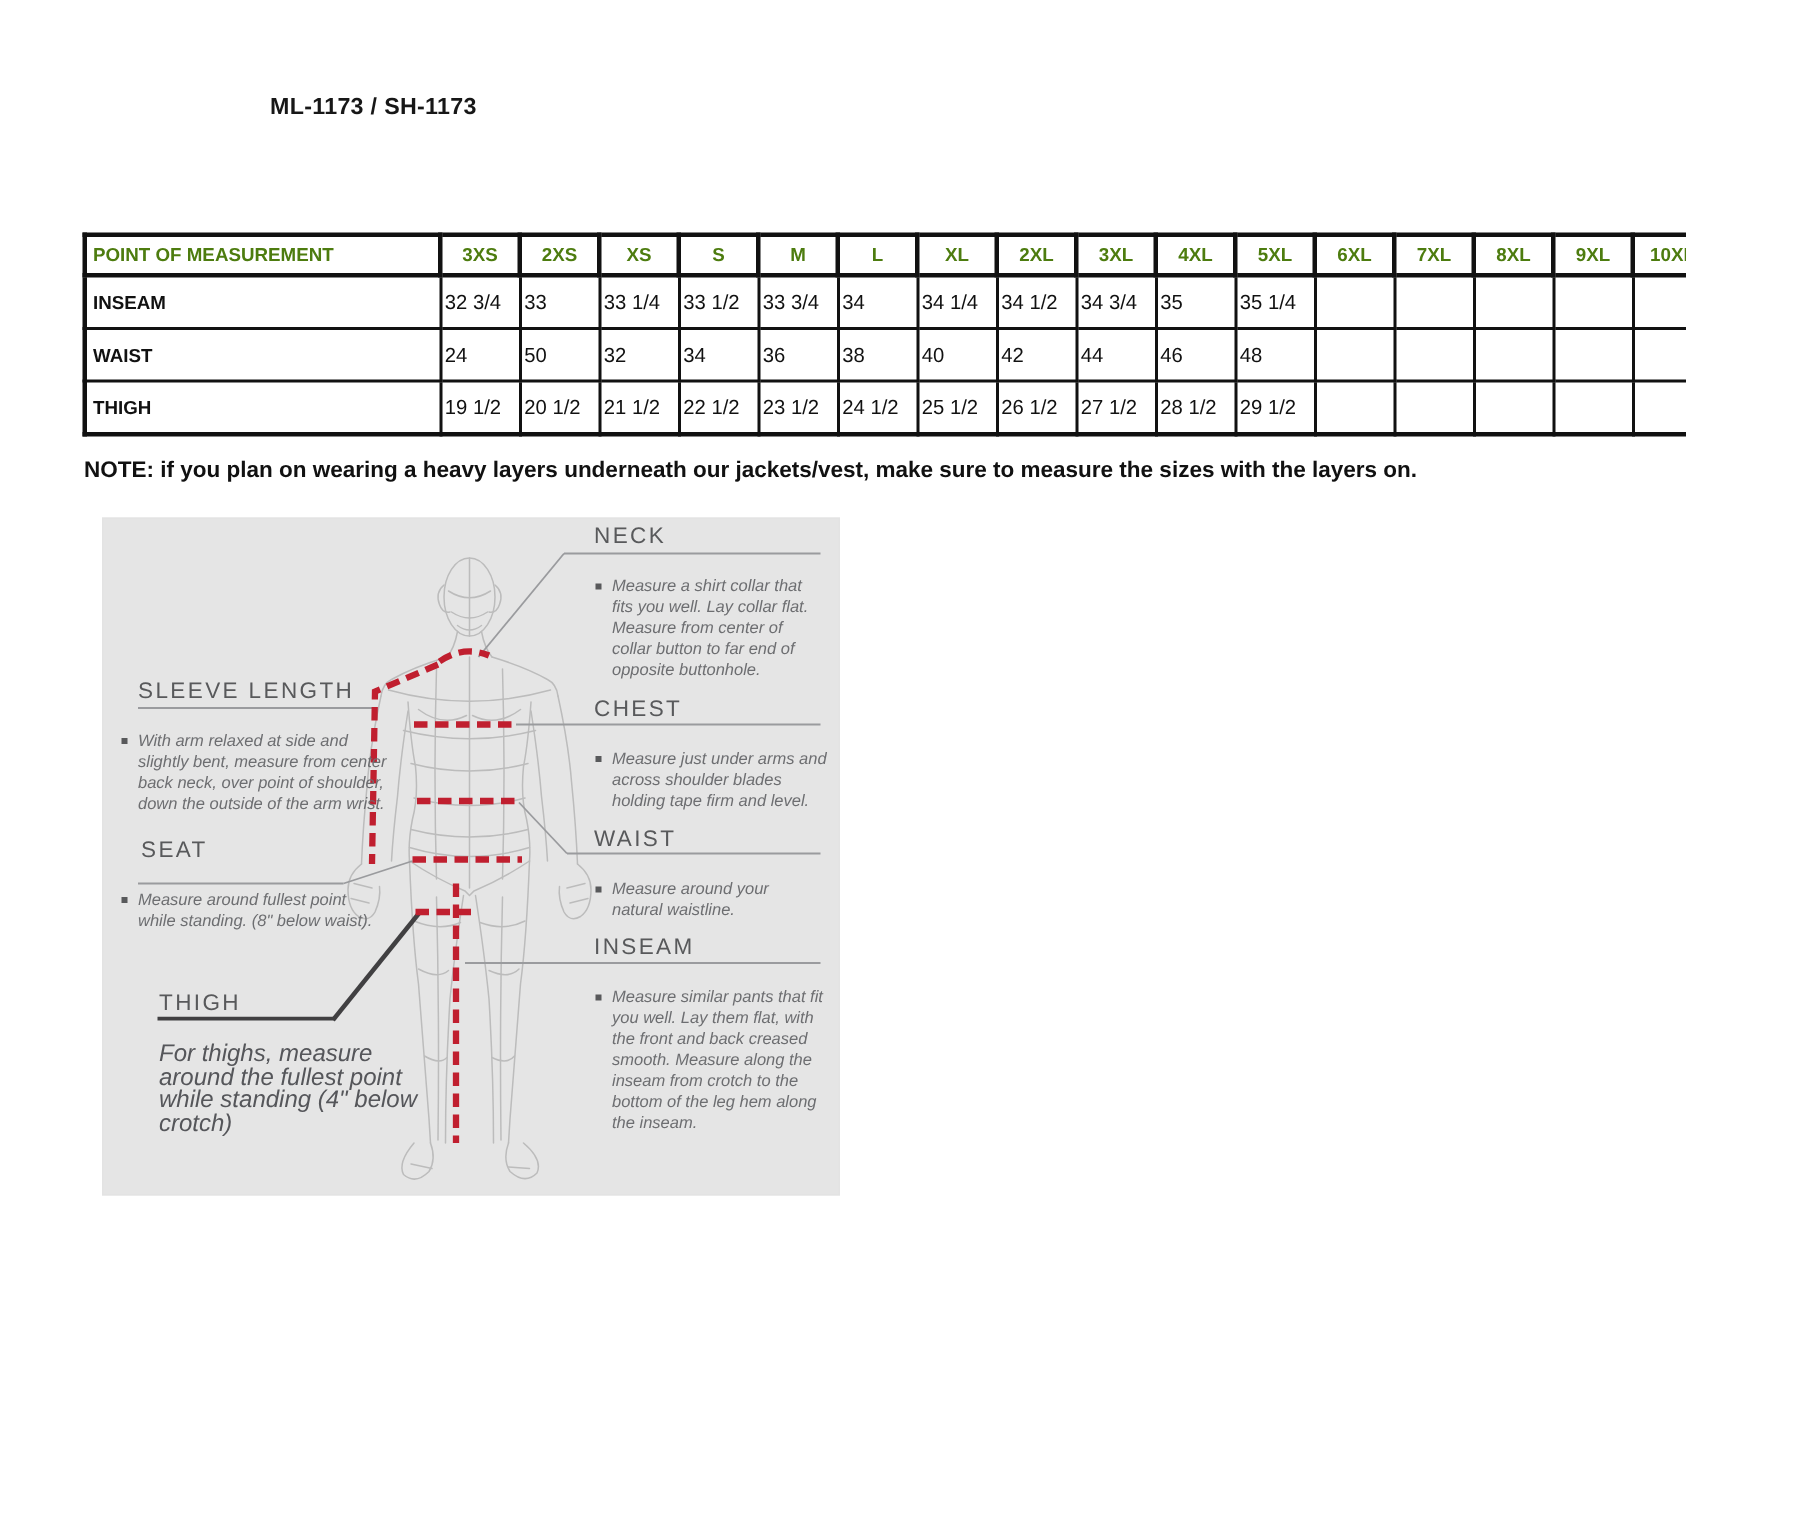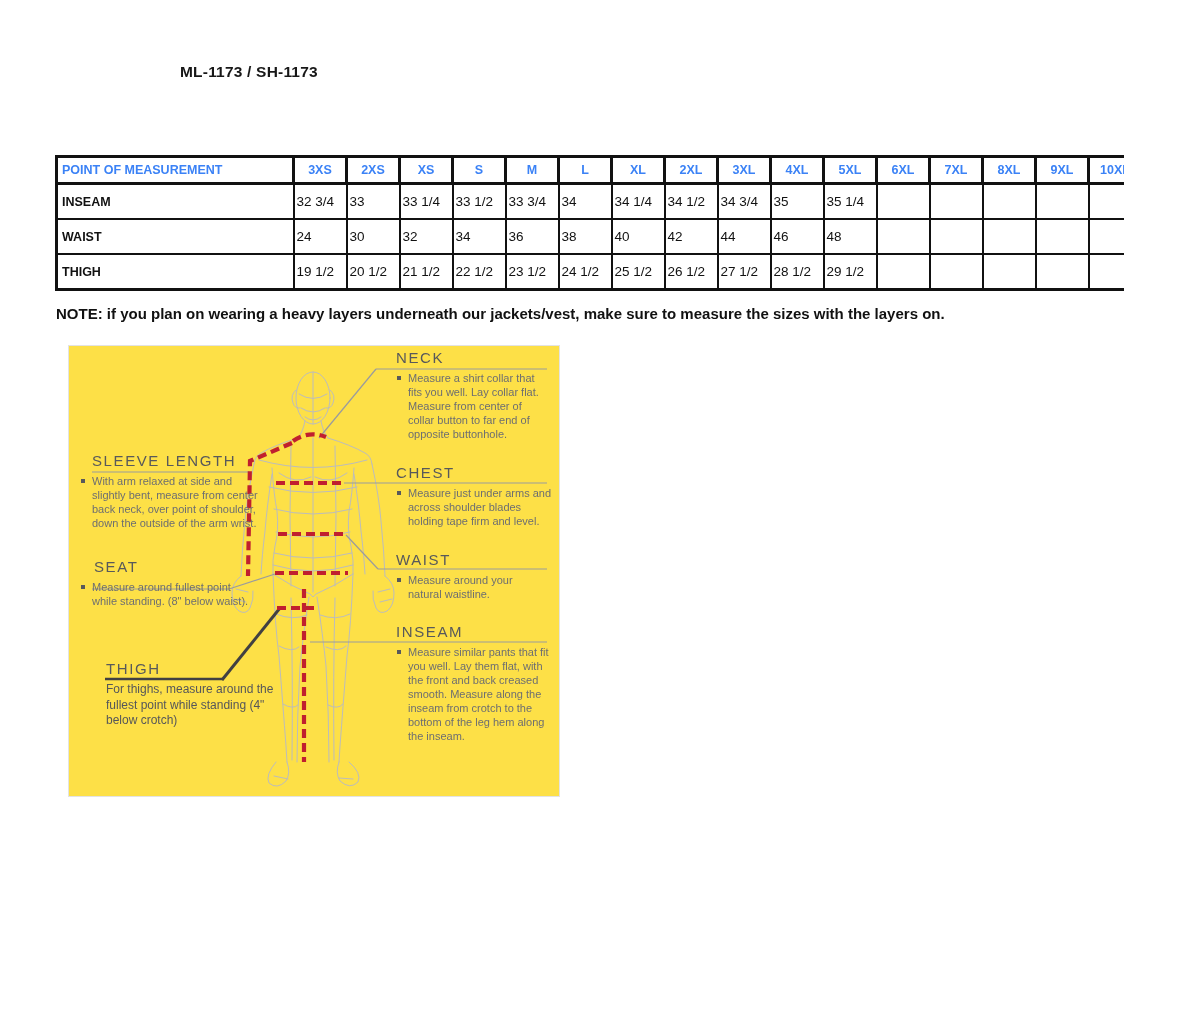--- a/index.html
+++ b/index.html
@@ -13,54 +13,54 @@
   }
   
   .size-table{
     position:absolute;left:55px;top:155px;width:1088px;
     border-collapse:collapse;table-layout:fixed;
     border:3px solid #111;
   }
   .size-table thead th{
     border:3px solid #111;height:22px;
     font-size:12.5px;font-weight:bold;text-align:center;padding:1px 2px;
-    white-space:nowrap;color:#3b82f6;margin-left:38px;
+    white-space:nowrap;color:#4d7c0f;margin-left:38px;
   }
   .size-table thead th.pom-col{text-align:left;padding-left:4px;}
   .size-table tbody th,.size-table tbody td{border:2px solid #111;height:31px;}
   .size-table tbody th.row-label{
     font-size:12.5px;font-weight:bold;text-align:left;padding-left:4px;color:#111;
   }
   .size-table tbody td{
     font-size:13.5px;font-weight:400;text-align:left;padding-left:2px;
     white-space:nowrap;color:#111;
   }
   .note{
     position:absolute;left:56px;top:305px;width:1090px;
     font-size:15px;font-weight:bold;color:#111;
   }
   
   .diagram{
     position:absolute;left:68px;top:345px;width:490px;height:450px;
-    border:1px solid #e3e3e3;background:#fde047;
+    border:1px solid #e3e3e3;background:#e5e5e5;
   }
   .diagram svg{position:absolute;left:0;top:0;}
   .lbl{position:absolute;}
   .lbl-h{
     font-size:15px;letter-spacing:1.6px;color:#58595b;font-weight:400;
     white-space:nowrap;line-height:18px;
   }
   .lbl-d{
     position:relative;font-size:11px;line-height:14px;color:#6d6e71;
-    padding-left:12px;margin-top:4px;
+    padding-left:12px;margin-top:17px;font-style:italic;
   }
   .lbl-d .sq{
     position:absolute;left:1px;top:5px;width:4px;height:4px;background:#58595b;
   }
-  .lbl-d.nobullet{padding-left:0;font-size:12px;line-height:15.5px;color:#55565a;}
+  .lbl-d.nobullet{padding-left:0;font-size:16px;line-height:15.5px;color:#55565a;}
   .l-neck  {left:327px;top:3px;   width:155px;}
   .l-chest {left:327px;top:118px; width:160px;}
   .l-waist {left:327px;top:205px; width:152px;}
   .l-inseam{left:327px;top:277px; width:157px;}
   .l-sleeve{left:23px; top:106px; width:170px;}
   .l-sleeve .lbl-d{margin-left:-12px;padding-left:12px;}
   .l-seat  {left:25px; top:212px; width:158px;}
   .l-seat .lbl-d{margin-left:-14px;padding-left:12px;}
   .l-thigh {left:37px; top:314px; width:178px;}
 </style>
@@ -109,21 +109,21 @@
           <td>35 1/4</td>
           <td></td>
           <td></td>
           <td></td>
           <td></td>
           <td></td>
         </tr>
         <tr>
           <th class="row-label">WAIST</th>
           <td>24</td>
-          <td>30</td>
+          <td>50</td>
           <td>32</td>
           <td>34</td>
           <td>36</td>
           <td>38</td>
           <td>40</td>
           <td>42</td>
           <td>44</td>
           <td>46</td>
           <td>48</td>
           <td></td>

